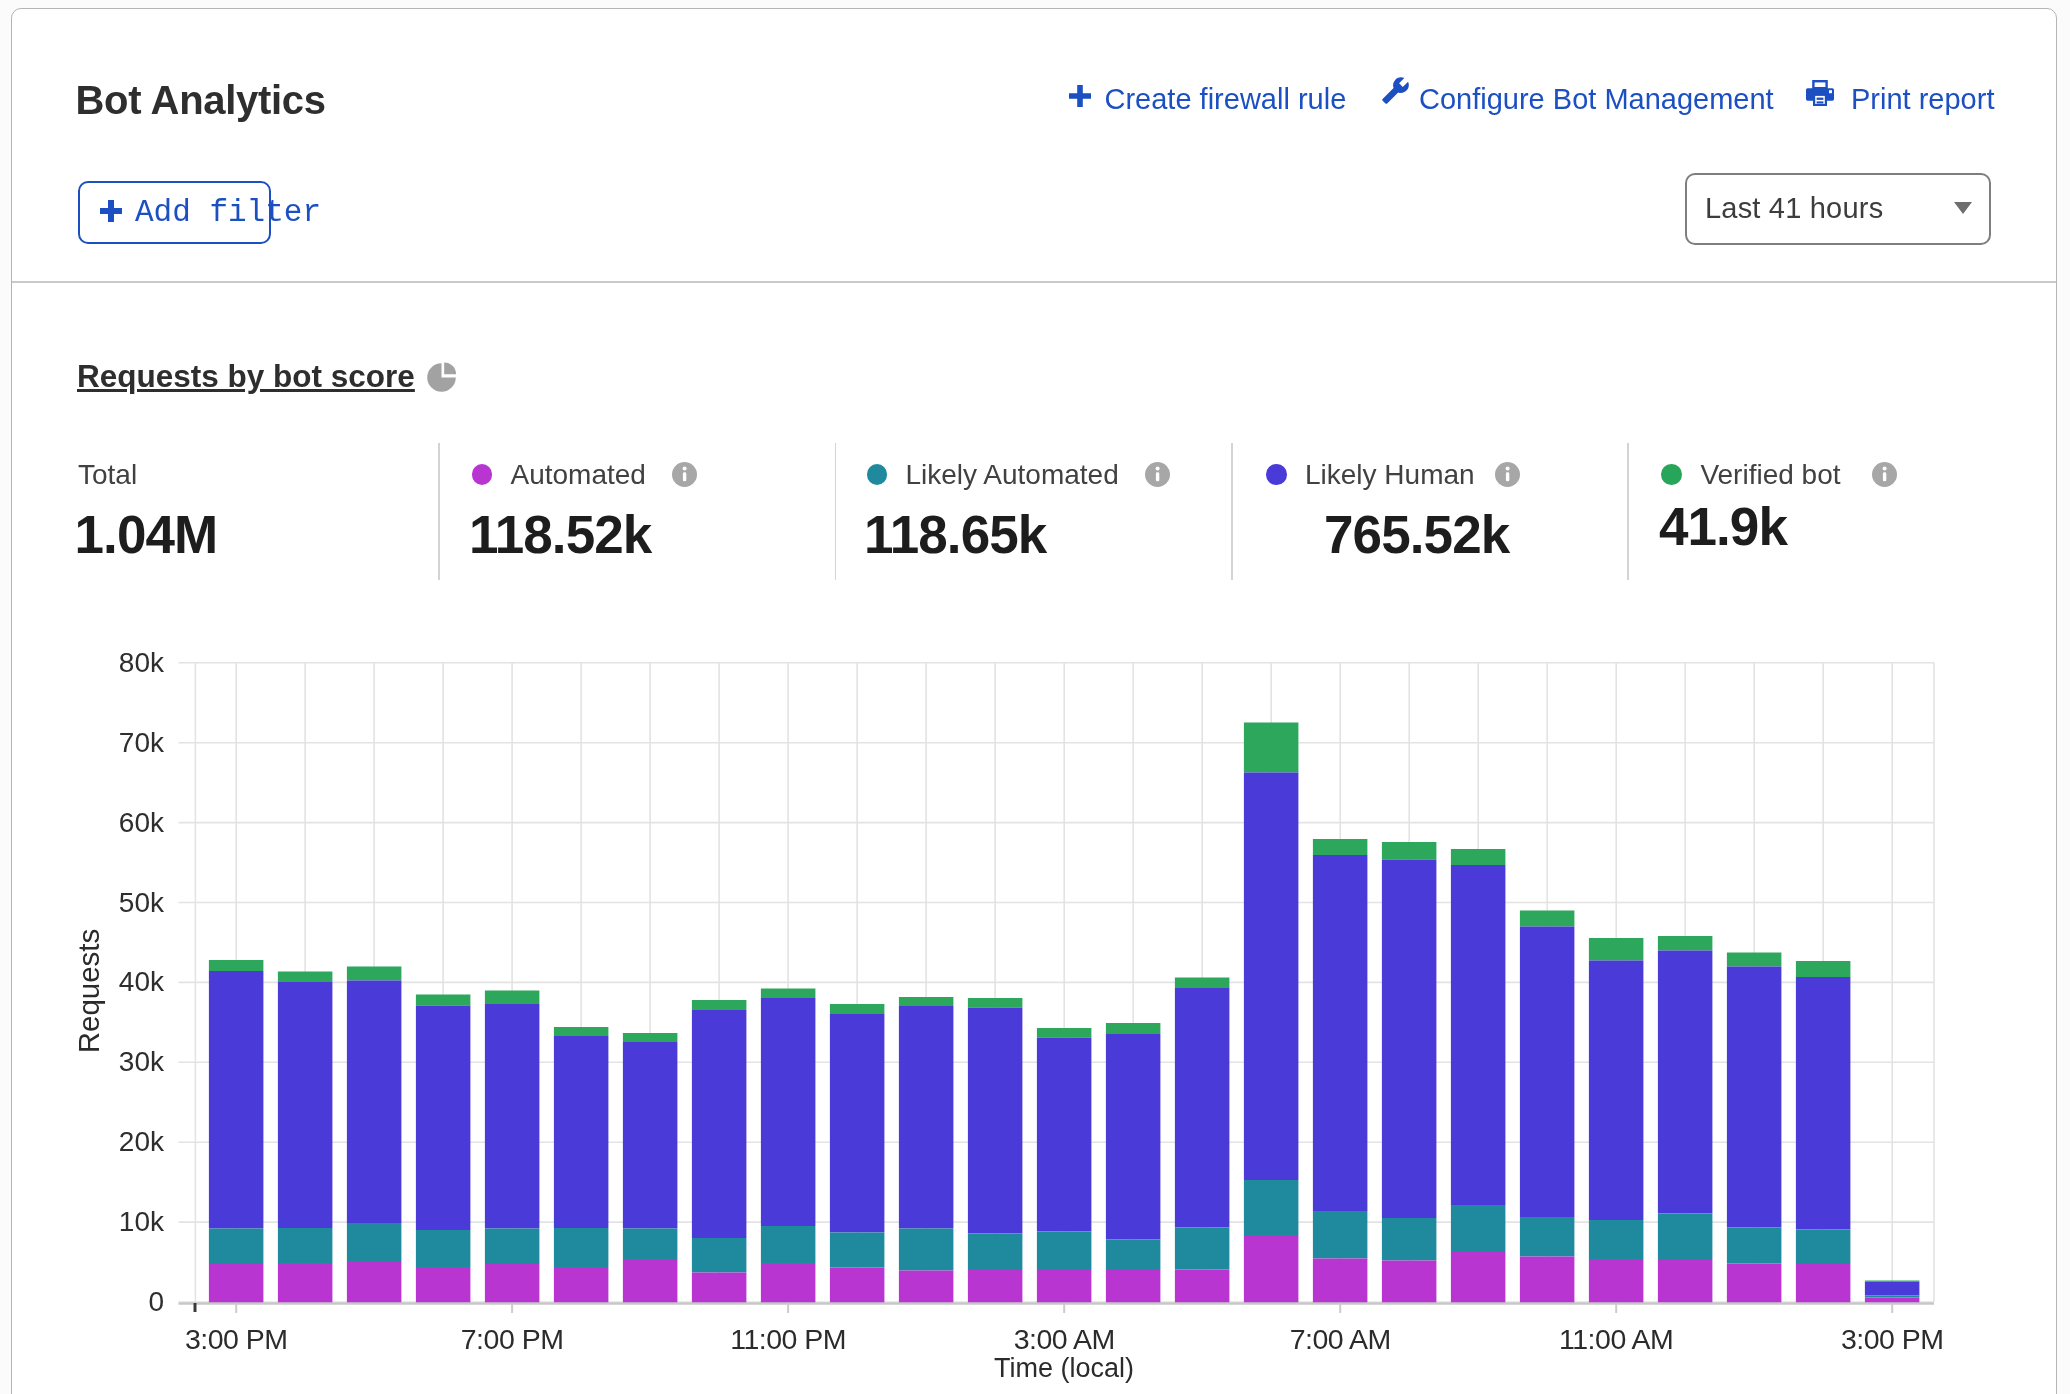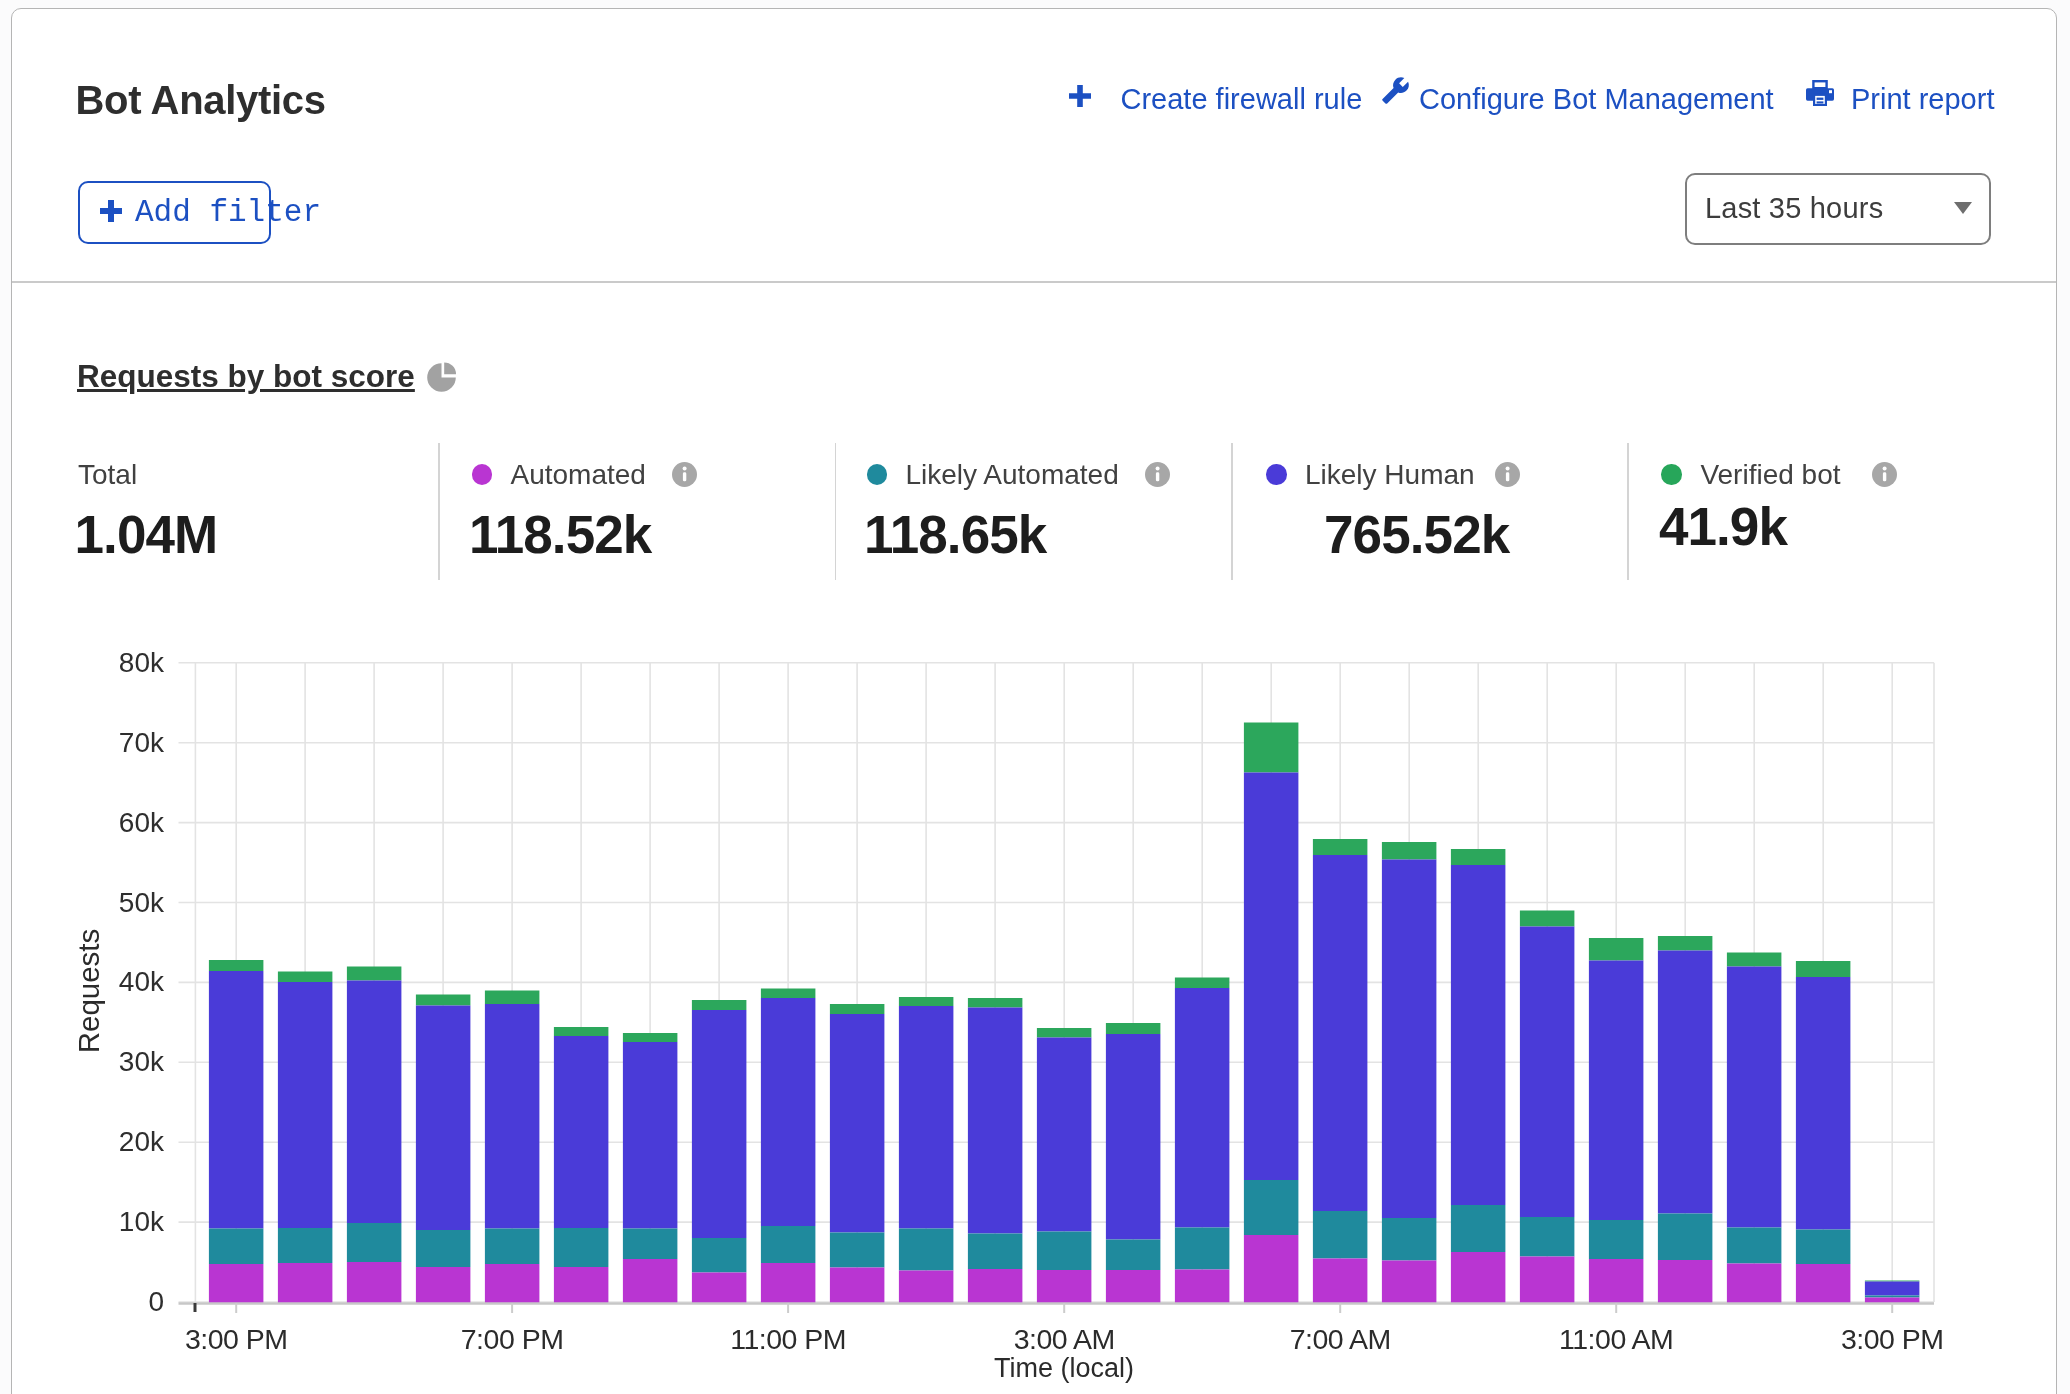--- a/index.html
+++ b/index.html
@@ -6,21 +6,21 @@
 .abs { position:absolute; }
 .link { color:#1c50c2; }
 </style></head>
 <body>
 <div class="card"></div>
 <div class="abs" style="left:75.5px; top:78px; font-size:40px; font-weight:bold; color:#2e2e2e; letter-spacing:-0.3px;">Bot Analytics</div>
 
 <svg width="24" height="24" viewBox="0 0 24 24" style="position:absolute;left:1068px;top:84px">
     <path d="M12 1v22M1 12h22" stroke="#1c50c2" stroke-width="5.6"></path>
   </svg>
-<div class="abs link" style="left:1104.5px; top:82.5px; font-size:29px;margin-left:16px;">Create firewall rule</div>
+<div class="abs link" style="left:1104.5px; top:82.5px; font-size:29px;">Create firewall rule</div>
 <svg width="29" height="29" viewBox="0 0 24 24" style="position:absolute;left:1381px;top:76px">
     <g transform="scale(-1,1) translate(-24,0)">
       <path fill="#1c50c2" d="M22.7 19l-9.1-9.1c.9-2.3.4-5-1.5-6.9-2-2-5-2.4-7.4-1.3L9 6 6 9 1.6 4.7C.4 7.1.9 10.1 2.9 12.1c1.9 1.9 4.6 2.4 6.9 1.5l9.1 9.1c.4.4 1 .4 1.4 0l2.3-2.3c.5-.4.5-1.1.1-1.4z"></path>
     </g>
   </svg>
 <div class="abs link" style="left:1419px; top:82.5px; font-size:29px;">Configure Bot Management</div>
 <svg width="28" height="26" viewBox="0 0 28 26" style="position:absolute;left:1806px;top:80px">
 <rect x="7.4" y="1.2" width="13.2" height="7" fill="none" stroke="#1c50c2" stroke-width="2.4"></rect>
 <rect x="0" y="8.2" width="28" height="12.5" rx="1.6" fill="#1c50c2"></rect>
 <rect x="23" y="10.2" width="3" height="3" fill="#fff"></rect>
@@ -30,21 +30,21 @@
 </svg>
 <div class="abs link" style="left:1851px; top:82.5px; font-size:29px;">Print report</div>
 
 <div class="abs" style="left:77.5px; top:181px; width:193px; height:63px; border:2.3px solid #1c50c2; border-radius:10px;"></div>
 <svg width="22" height="22" viewBox="0 0 22 22" style="position:absolute;left:100px;top:200px">
     <path d="M11 0v22M0 11h22" stroke="#1c50c2" stroke-width="6"></path>
   </svg>
 <div class="abs link" style="left:135px; top:195px; font-size:31px;font-family:Liberation Mono, monospace;">Add filter</div>
 
 <div class="abs" style="left:1685px; top:172.5px; width:306px; height:72.5px; border:2px solid #7e7e7e; border-radius:10px; background:#fff;"></div>
-<div class="abs" style="left:1705px; top:191.5px; font-size:29px; letter-spacing:0.2px; color:#3d3d3d;">Last 35 hours</div>
+<div class="abs" style="left:1705px; top:191.5px; font-size:29px; letter-spacing:0.2px; color:#3d3d3d;">Last 41 hours</div>
 <div class="abs" style="left:1954px; top:202px; width:0; height:0; border-left:9.5px solid transparent; border-right:9.5px solid transparent; border-top:12.5px solid #6e6e6e;"></div>
 
 <div class="abs" style="left:12px; top:281px; width:2044px; height:1.7px; background:#cacaca;"></div>
 
 <div class="abs" style="left:77px; top:358px; font-size:31.5px; font-weight:bold; color:#2e2e2e;text-decoration:underline;">Requests by bot score</div>
 <svg width="30" height="30" viewBox="0 0 30 30" style="position:absolute;left:427px;top:362px">
 <path d="M14.5 15.5 L14.5 1.2 A14.3 14.3 0 1 0 28.8 15.5 Z" fill="#a2a2a2"></path>
 <path d="M17.2 12.2 L17.2 0.4 A11.8 11.8 0 0 1 29 12.2 Z" fill="#a2a2a2"></path>
 </svg>
 

